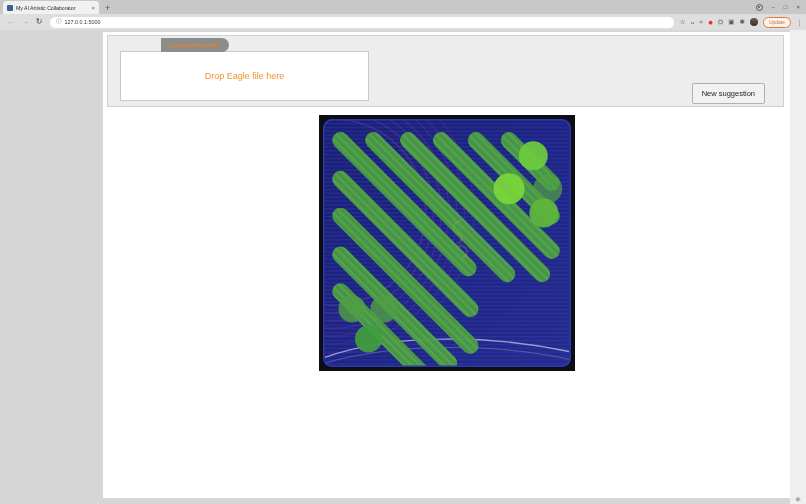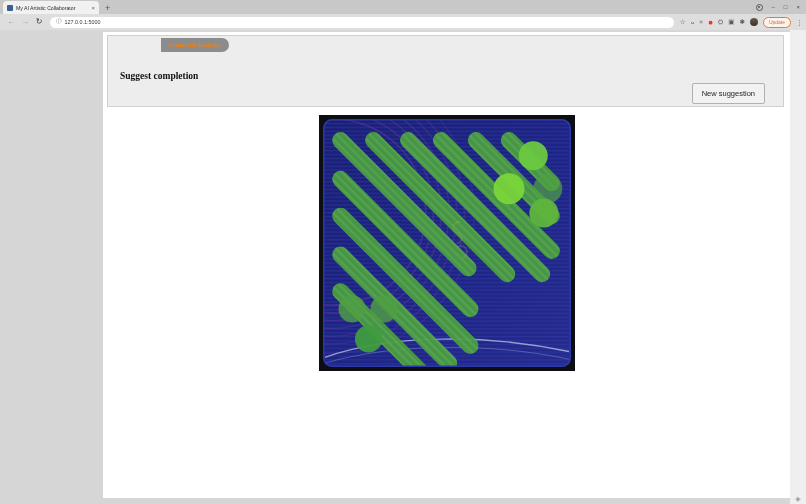--- a/index.html
+++ b/index.html
@@ -170,21 +170,23 @@
   </div>
 
   <div class="viewport">
     <div class="page">
 
       <div class="panel">
         <div class="tabstrip">
           <div class="panel-tab">Generate boards</div>
         </div>
         <div class="panel-body">
-          <div class="suggest-label">Suggest completion</div>
+          <div class="dropzone">
+            <span>Drop Eagle file here</span>
+          </div>
           <div class="new-suggestion">New suggestion</div>
         </div>
       </div>
 
       <div class="art-wrap">
         <div class="artwork">
           <svg class="art-canvas" viewBox="0 0 256 256">
             <defs>
               <clipPath id="frameClip">
                   <rect x="0" y="0" width="256" height="256" rx="9"></rect>

